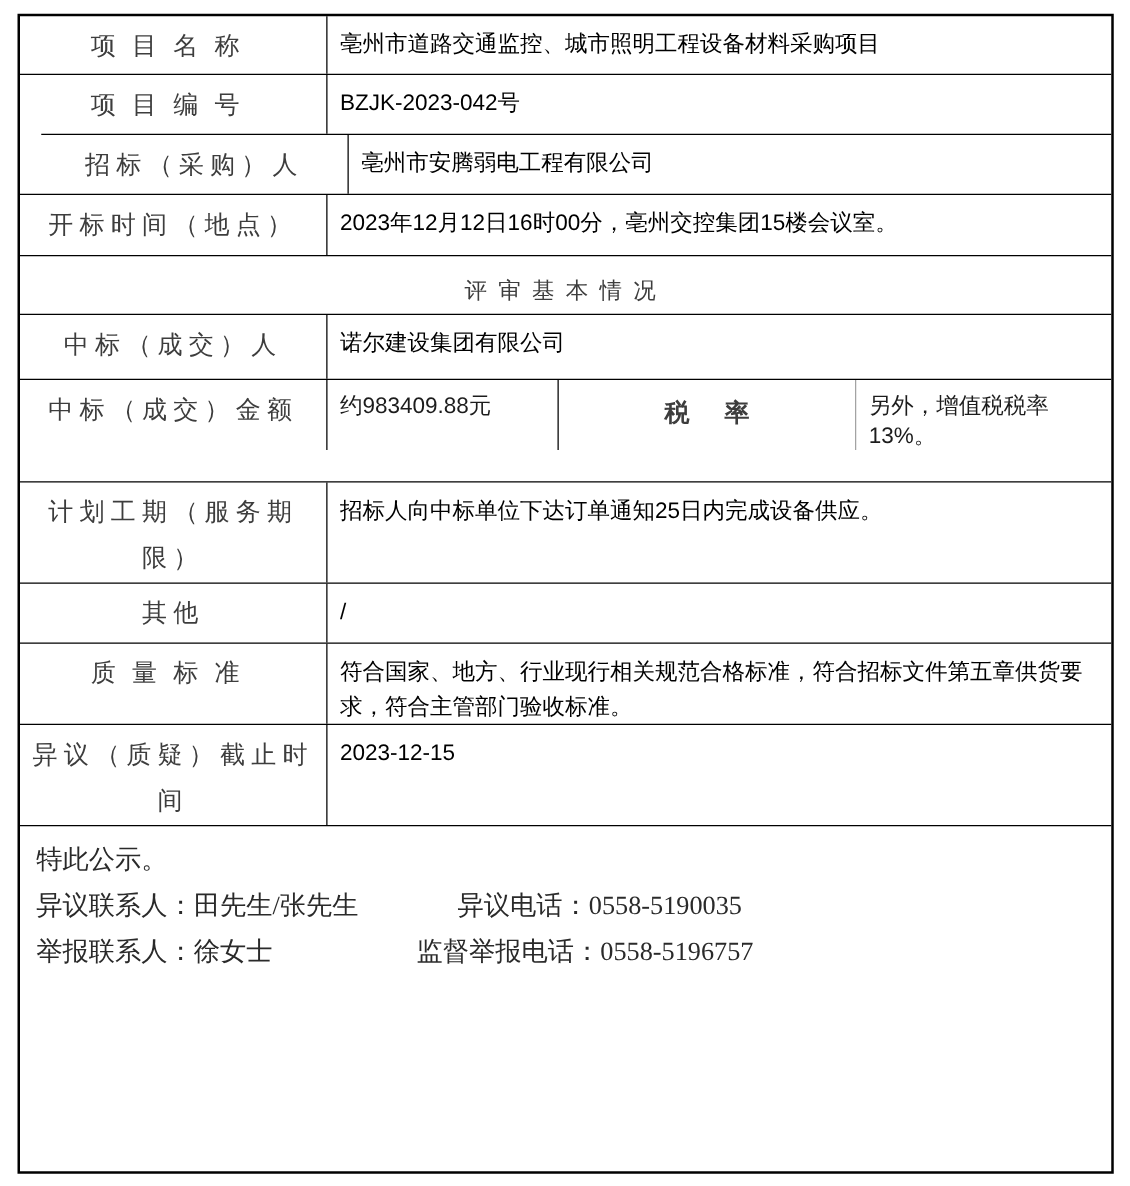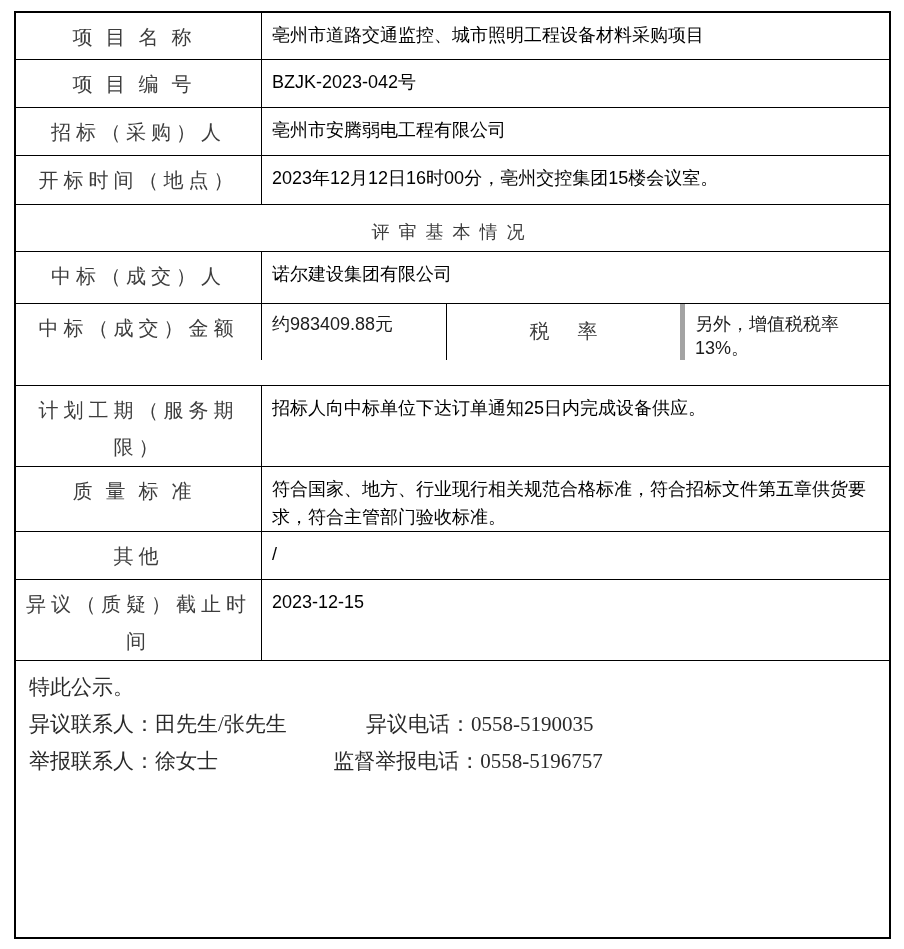--- a/index.html
+++ b/index.html
@@ -60,21 +60,21 @@
     padding: 8px 12px 0 10px;
     font-size: 18px;
     line-height: 28px;
     color: #000000;
     text-align: left;
   }
 
   
   .r1  { min-height: 46px; }
   .r2  { min-height: 48px; }
-  .r3  { min-height: 48px; }
+  .r3  { min-height: 48px; margin-left: 17px; }
   .r4  { min-height: 49px; }
   .r5  { min-height: 47px; }
   .r6  { min-height: 167px; }
   .r7  { min-height: 52px; }
   .r8  { min-height: 53px; }
   .r9  { min-height: 72px; margin-top: 25px; }
   .r10 { min-height: 50px; }
   .r11 { min-height: 48px; }
   .r12 { min-height: 71px; }
   .r13 { flex: 1 1 auto; }
@@ -99,23 +99,24 @@
   
   .amount-value-cell {
     flex: 0 0 185px;
     border-right: 1px solid #000000;
     padding: 8px 6px 0 10px;
     font-size: 18px;
     color: #1c1c1c;
   }
   .tax-label-cell {
     flex: 0 0 238px;
-    border-right: 5px solid #a3a3a3;
+    border-right: 1px solid #a3a3a3;
     text-align: center;
     padding-top: 9px;
+    font-weight: bold;
   }
   .tax-label-cell .lbl { letter-spacing: 28px; margin-left: 28px; }
   .tax-value-cell {
     flex: 1 1 auto;
     padding: 8px 6px 0 10px;
     font-size: 18px;
     color: #1c1c1c;
   }
 
   
@@ -191,32 +192,32 @@
     </div>
 
     <div class="row r9">
       <div class="cell label-cell">
         <span class="lbl">计划工期（服务期
 限）</span>
       </div>
       <div class="cell value-cell">招标人向中标单位下达订单通知25日内完成设备供应。</div>
     </div>
 
+    <div class="row r11">
+      <div class="cell label-cell">
+        <span class="lbl">其他</span>
+      </div>
+      <div class="cell value-cell">/</div>
+    </div>
+
     <div class="row r10">
       <div class="cell label-cell">
         <span class="lbl lbl-wide">质量标准</span>
       </div>
       <div class="cell value-cell">符合国家、地方、行业现行相关规范合格标准，符合招标文件第五章供货要求，符合主管部门验收标准。</div>
-    </div>
-
-    <div class="row r11">
-      <div class="cell label-cell">
-        <span class="lbl">其他</span>
-      </div>
-      <div class="cell value-cell">/</div>
     </div>
 
     <div class="row r12">
       <div class="cell label-cell">
         <span class="lbl">异议（质疑）截止时
 间</span>
       </div>
       <div class="cell value-cell">2023-12-15</div>
     </div>
 

